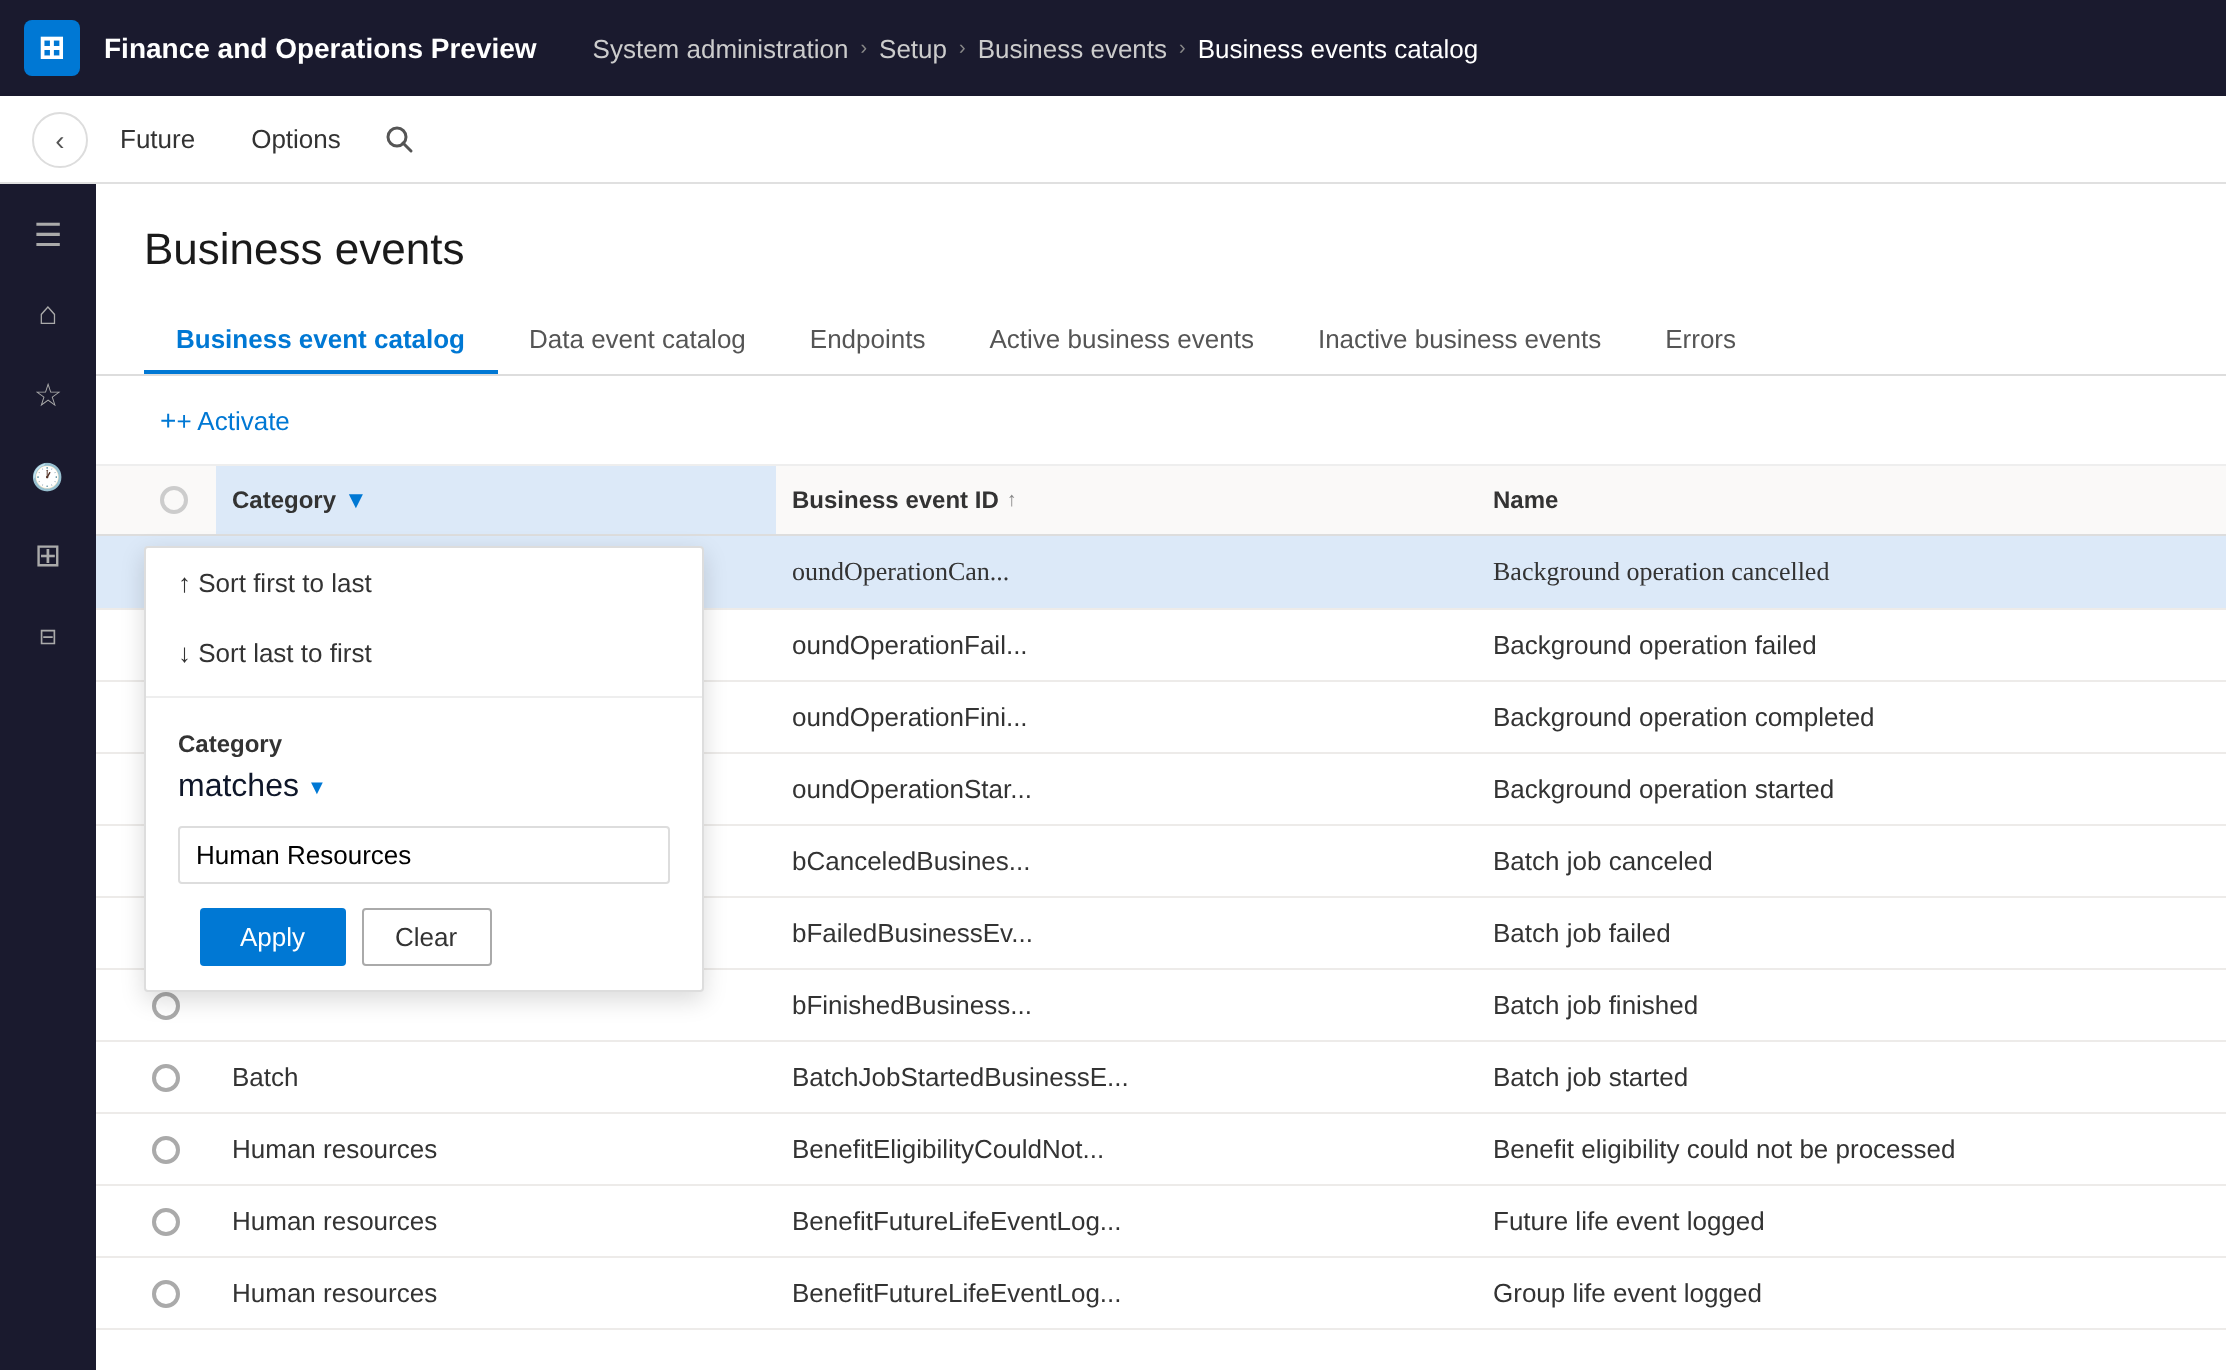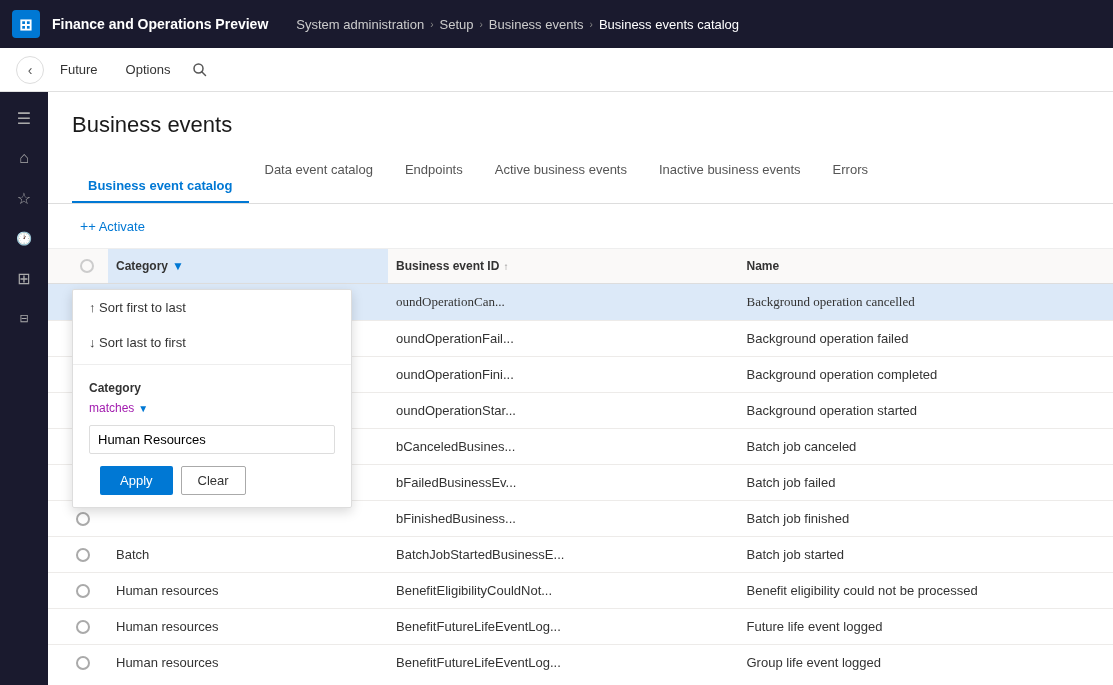--- a/index.html
+++ b/index.html
@@ -132,21 +132,20 @@
       cursor: pointer;
       font-size: 13px;
       color: #555;
       border-bottom: 2px solid transparent;
       white-space: nowrap;
     }
     .tab.active {
       color: #0078d4;
       border-bottom: 2px solid #0078d4;
       font-weight: 600;
-      margin-top: 16px;
     }
 
     
     .action-bar {
       padding: 10px 24px;
       display: flex;
       align-items: center;
       gap: 8px;
       border-bottom: 1px solid #eee;
     }
@@ -261,22 +260,22 @@
       color: #333;
       margin-bottom: 6px;
     }
     .filter-matches-row {
       display: flex;
       align-items: center;
       gap: 4px;
       margin-bottom: 10px;
     }
     .filter-matches-link {
-      color: #a21caf;
-      font-size: 12px;
+      color: #0f172a;
+      font-size: 16px;
       cursor: pointer;
     }
     .filter-input {
       width: 100%;
       padding: 6px 8px;
       border: 1px solid #ddd;
       border-radius: 2px;
       font-size: 13px;
       margin-bottom: 12px;
       outline: none;

